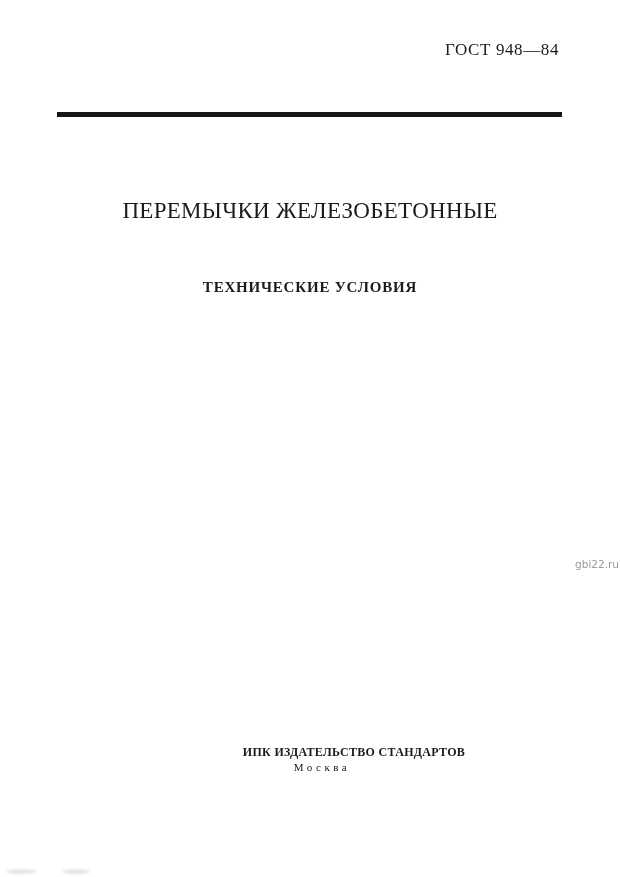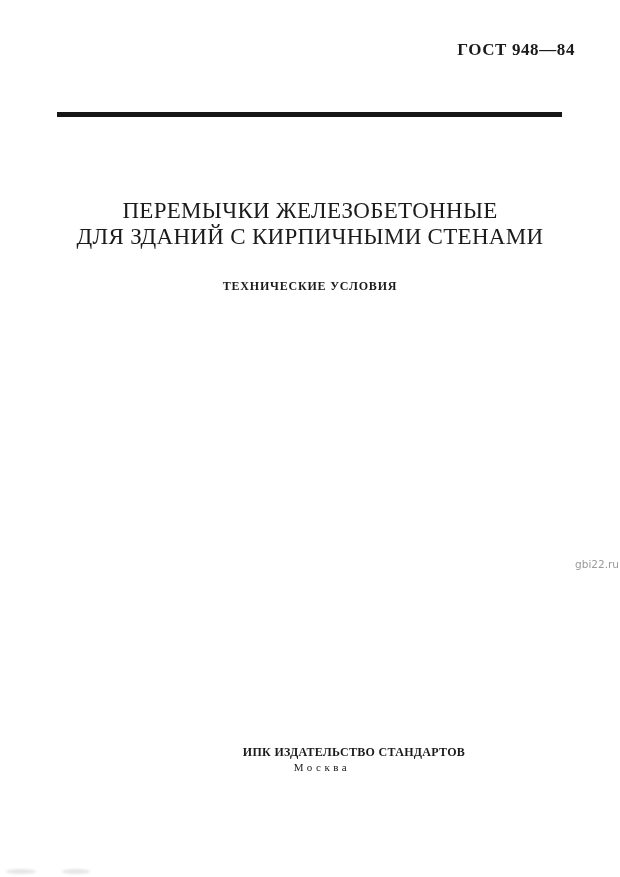--- a/index.html
+++ b/index.html
@@ -12,23 +12,23 @@
     width: 620px;
     height: 877px;
     background: #ffffff;
     overflow: hidden;
     font-family: "Liberation Serif", "DejaVu Serif", serif;
     color: #1b1b1b;
   }
   .doc-code {
     position: absolute;
     top: 40px;
-    right: 45px;
+    right: 61px;
     font-size: 17px;
-    font-weight: bold;
+    font-weight: normal;
     letter-spacing: 0.6px;
     white-space: nowrap;
   }
   .standard-banner {
     position: absolute;
     top: 83px;
     left: 57px;
     width: 506px;
     text-align: center;
     font-size: 14px;
@@ -55,21 +55,21 @@
     line-height: 26px;
     font-weight: normal;
     letter-spacing: 0.3px;
   }
   .doc-subtitle {
     position: absolute;
     top: 279px;
     left: 0;
     width: 620px;
     text-align: center;
-    font-size: 12px;
+    font-size: 15px;
     font-weight: bold;
     letter-spacing: 0.8px;
   }
   .edition-note {
     position: absolute;
     top: 352px;
     left: 0;
     width: 620px;
     text-align: center;
     font-size: 12px;
@@ -120,21 +120,20 @@
 
 <div class="page">
 
   <div class="doc-code">ГОСТ 948—84</div>
 
 
   <div class="banner-rule"></div>
 
   <div class="doc-title">
     <div>ПЕРЕМЫЧКИ ЖЕЛЕЗОБЕТОННЫЕ</div>
-    <div>ДЛЯ ЗДАНИЙ С КИРПИЧНЫМИ СТЕНАМИ</div>
   </div>
 
   <div class="doc-subtitle">ТЕХНИЧЕСКИЕ УСЛОВИЯ</div>
 
 
   <div class="watermark">gbi22.ru</div>
 
   <div class="publisher-name">ИПК ИЗДАТЕЛЬСТВО СТАНДАРТОВ</div>
 
   <div class="publisher-city">Москва</div>

